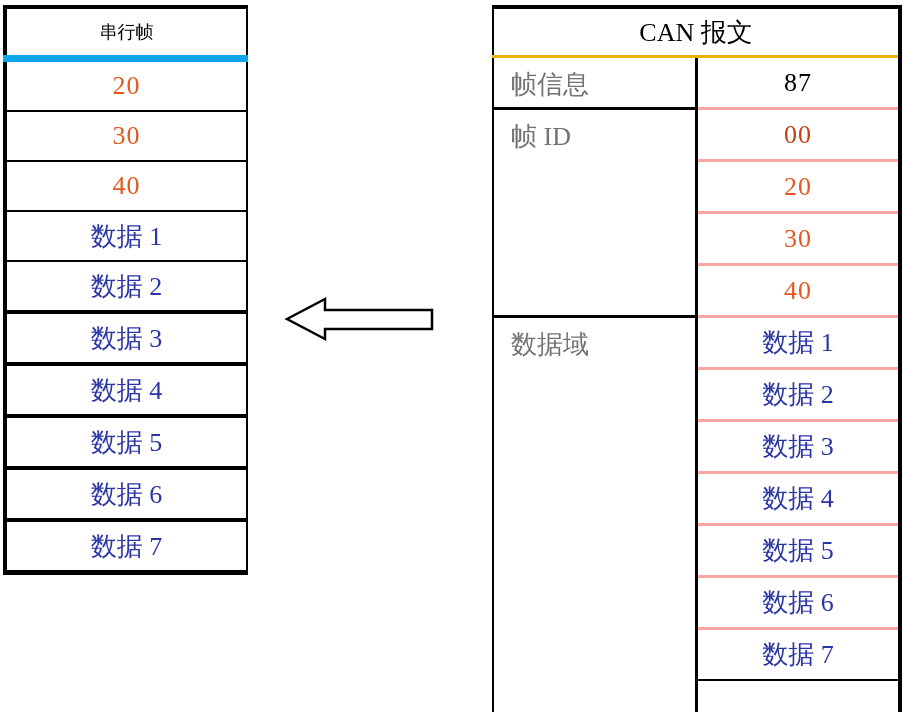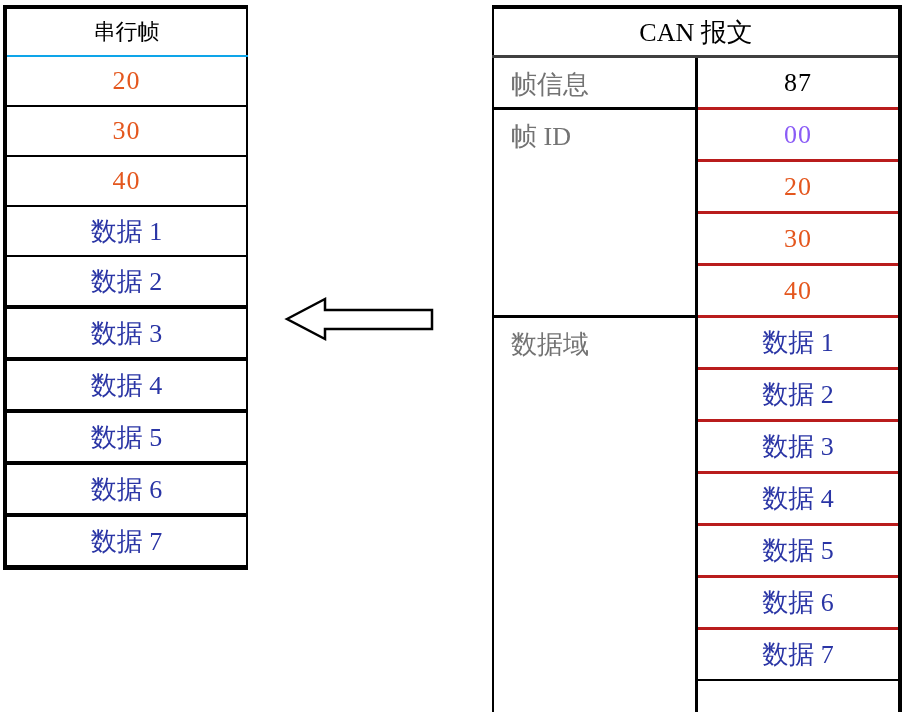--- a/index.html
+++ b/index.html
@@ -24,23 +24,23 @@
     left: 3px; top: 5px;
     width: 245px;
     border-top: 4px solid #000;
     border-left: 4px solid #000;
     border-right: 2px solid #000;
     border-bottom: 5px solid #000;
   }
   .serial-table th {
     height: 44px;
     font-weight: normal;
-    font-size: 22px;
+    font-size: 18px;
     text-align: center;
-    border-bottom: 2px solid #0ea5e9;
+    border-bottom: 7px solid #0ea5e9;
   }
   .serial-table td {
     height: 46px;
     text-align: center;
     font-size: 26px;
   }
 
   
   .can-table {
     left: 492px; top: 5px;
@@ -48,42 +48,42 @@
     border-top: 4px solid #000;
     border-left: 2px solid #000;
     border-right: 4px solid #000;
     border-bottom: 4px solid #000;
   }
   .can-table th {
     height: 44px;
     font-weight: normal;
     font-size: 26px;
     text-align: center;
-    border-bottom: 3px solid #404040;
+    border-bottom: 3px solid #eab308;
   }
   .can-table .label-cell {
     width: 140px;
     vertical-align: top;
     text-align: left;
     padding: 9px 0 0 17px;
     font-size: 26px;
     color: #737373;
     border-right: 3px solid #000;
     border-bottom: 3px solid #000;
   }
   .can-table .value-cell {
     height: 47px;
     text-align: center;
     font-size: 26px;
   }
 
   
   td.sep-thin  { border-bottom: 2px solid #000; }
   td.sep-thick { border-bottom: 4px solid #000; }
-  .can-table td.sep-thick { border-bottom: 3px solid #b91c1c; }
+  .can-table td.sep-thick { border-bottom: 3px solid #fca5a5; }
   .num { font-size: 29px; letter-spacing: 1px; }
 
   
   .arrow-wrap {
     position: absolute;
     left: 280px; top: 293px;
     width: 160px; height: 52px;
   }
 </style>
 </head>
@@ -143,21 +143,21 @@
         <th colspan="2">CAN 报文</th>
       </tr>
     </thead>
     <tbody id="can-body">
         <tr>
           <td class="label-cell" rowspan="1">帧信息</td>
           <td class="value-cell num sep-thick" style="color: rgb(0, 0, 0);">87</td>
         </tr>
         <tr>
           <td class="label-cell" rowspan="4">帧 ID</td>
-          <td class="value-cell num sep-thick" style="color: #8b5cf6;">00</td>
+          <td class="value-cell num sep-thick" style="color: #c2410c;">00</td>
         </tr>
         <tr>
           <td class="value-cell num sep-thick" style="color: rgb(228, 87, 30);">20</td>
         </tr>
         <tr>
           <td class="value-cell num sep-thick" style="color: rgb(228, 87, 30);">30</td>
         </tr>
         <tr>
           <td class="value-cell num sep-thick" style="color: rgb(228, 87, 30);">40</td>
         </tr>

